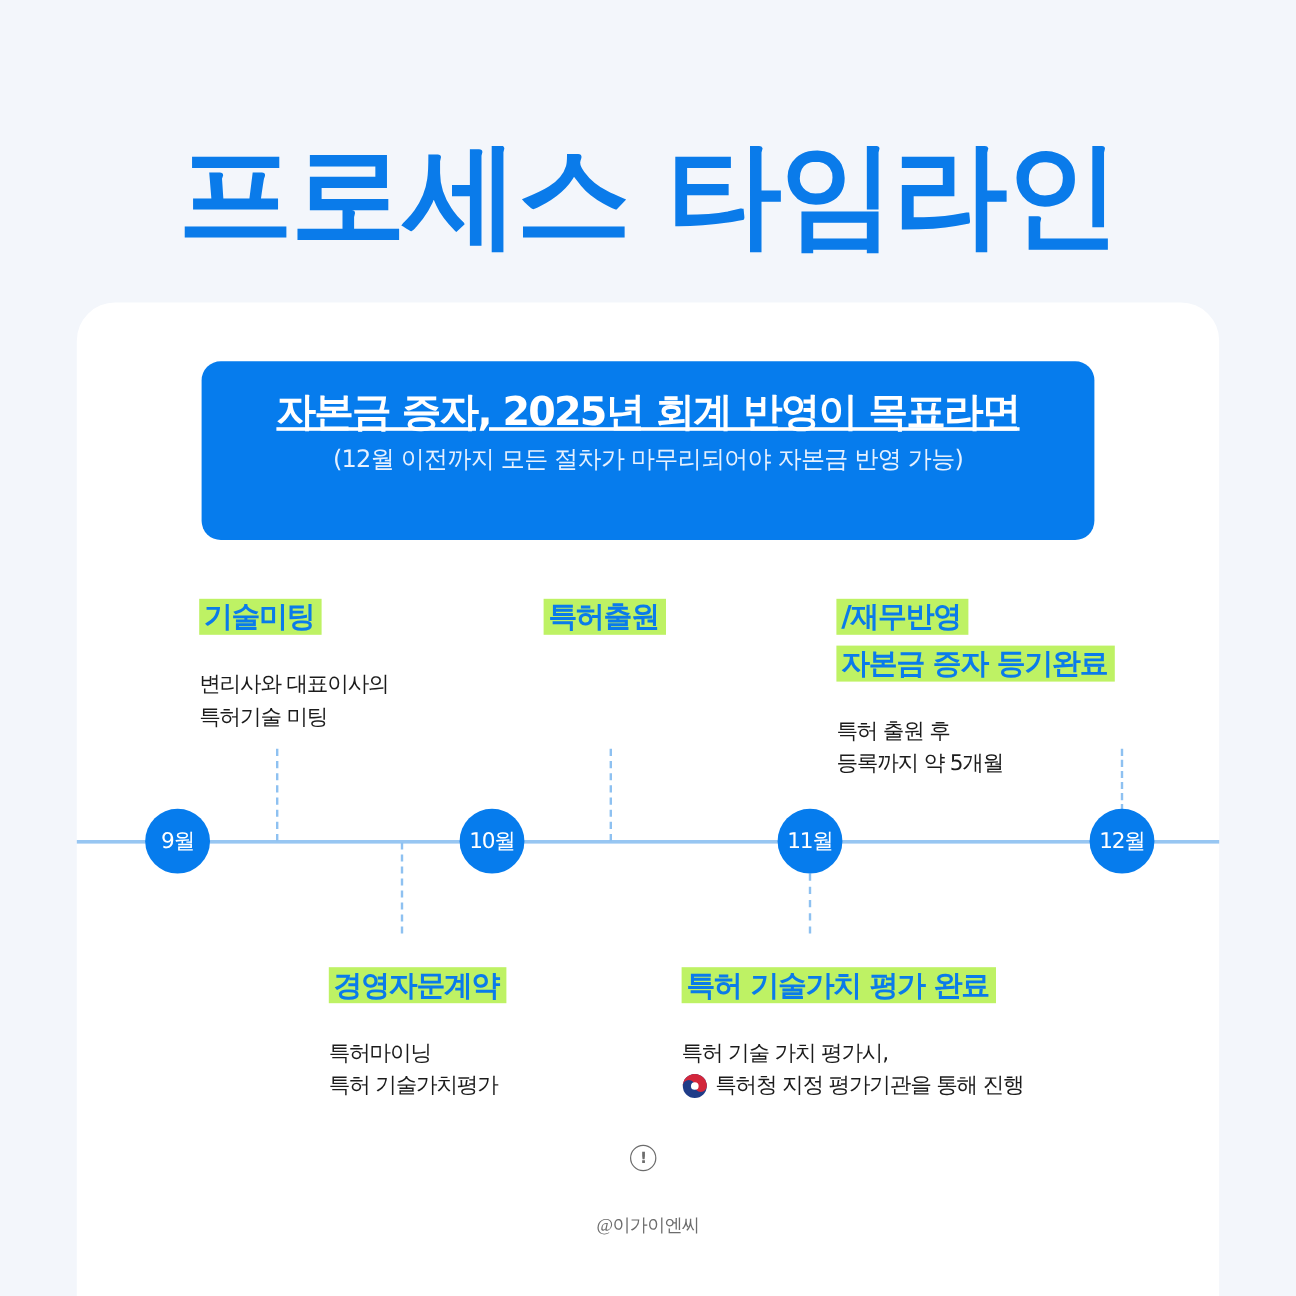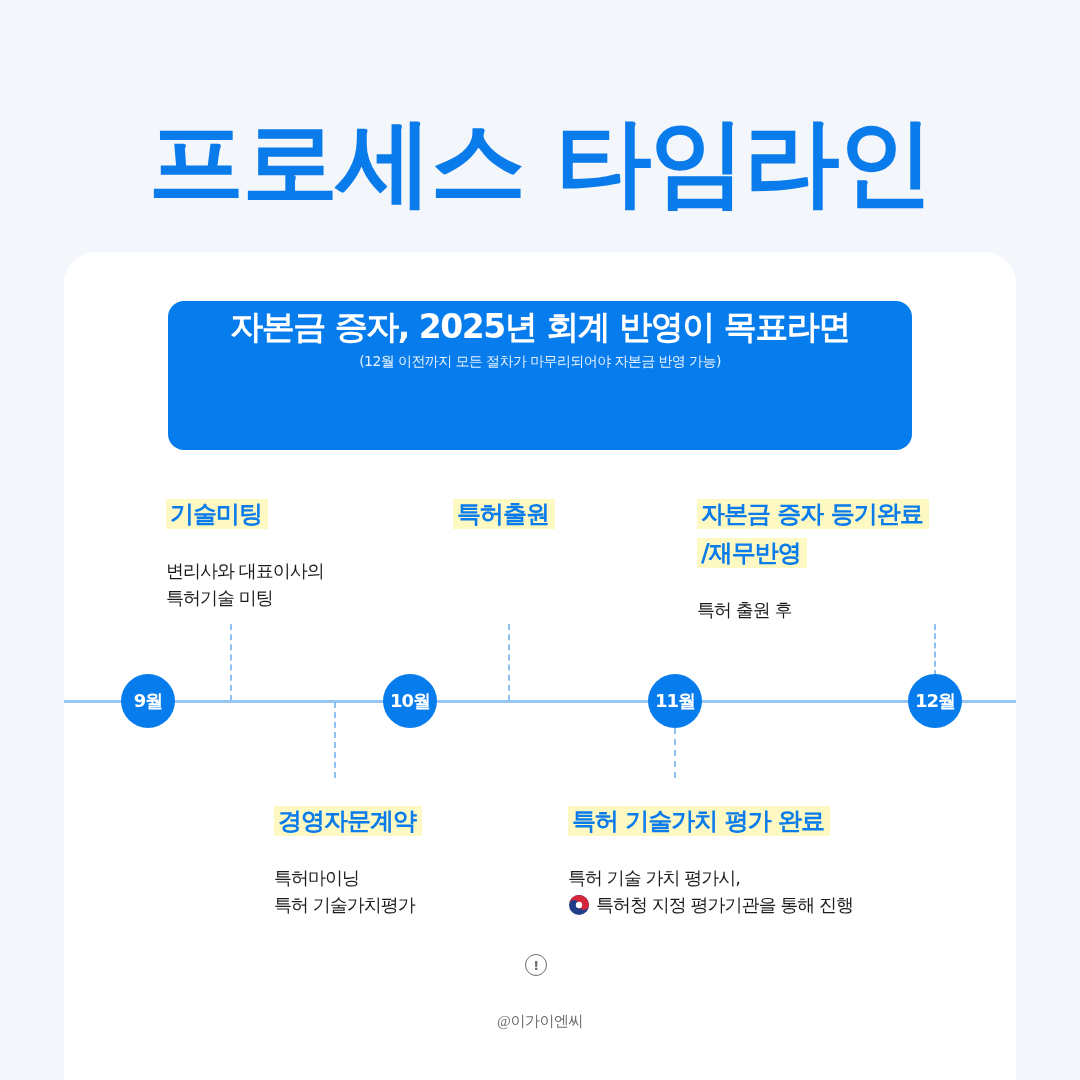--- a/index.html
+++ b/index.html
@@ -39,55 +39,55 @@
       color: #ffffff;
       text-align: center;
     }
     .banner-line1, .banner-line2 {
       display: block;
       font-weight: bold;
       font-size: 33px;
       letter-spacing: -1.5px;
       line-height: 40px;
     }
-    .banner-line1 { margin-top: 6px; }
+    .banner-line1 { margin-top: 22px; text-decoration: underline; }
     .banner-note {
       display: block;
       margin-top: 6px;
-      font-size: 14px;
+      font-size: 20px;
       letter-spacing: -0.6px;
       color: #e6f1ff;
     }
 
     
     .axis {
       position: absolute; left: 64px; top: 700px;
       width: 952px; height: 3px;
       background: #97c6f2;
     }
     .dash {
       position: absolute; width: 0;
       border-left: 2px dashed #8ec1f1;
     }
     .month {
       position: absolute;
       width: 54px; height: 54px; border-radius: 50%;
       background: #067ced;
       color: #ffffff;
-      font-weight: bold;
+      font-weight: normal;
       font-size: 18px;
       letter-spacing: -1px;
       display: flex; align-items: center; justify-content: center;
     }
 
     
     .ms { position: absolute; }
     .ms-title {
       display: inline;
-      background: #fef9c3;
+      background: #bef264;
       color: #0a7bea;
       font-weight: bold;
       font-size: 24px;
       letter-spacing: -1px;
       line-height: 36px;
       padding: 1px 6px 1px 4px;
       -webkit-box-decoration-break: clone;
       box-decoration-break: clone;
     }
     .ms-head { line-height: 36px; }
@@ -154,24 +154,25 @@
       <span>변리사와 대표이사의</span>
       <span>특허기술 미팅</span>
     </div>
   </div>
 
   <div class="ms" style="left:453px; top:496px;">
     <div class="ms-head"><span class="ms-title">특허출원</span></div>
   </div>
 
   <div class="ms" style="left:697px; top:496px; width:270px;">
+    <div class="ms-head"><span class="ms-title">/재무반영</span></div>
     <div class="ms-head"><span class="ms-title">자본금 증자 등기완료</span></div>
-    <div class="ms-head"><span class="ms-title">/재무반영</span></div>
     <div class="ms-desc">
       <span>특허 출원 후</span>
+      <span>등록까지 약 5개월</span>
     </div>
   </div>
 
   <div class="ms" style="left:568px; top:803px;">
     <div class="ms-head"><span class="ms-title">특허 기술가치 평가 완료</span></div>
     <div class="ms-desc">
       <span>특허 기술 가치 평가시,</span>
       <div class="kipo-row">
         <svg class="kipo-logo" viewBox="0 0 22 22">
           <circle cx="11" cy="11" r="10" fill="#1f3c88"></circle>

